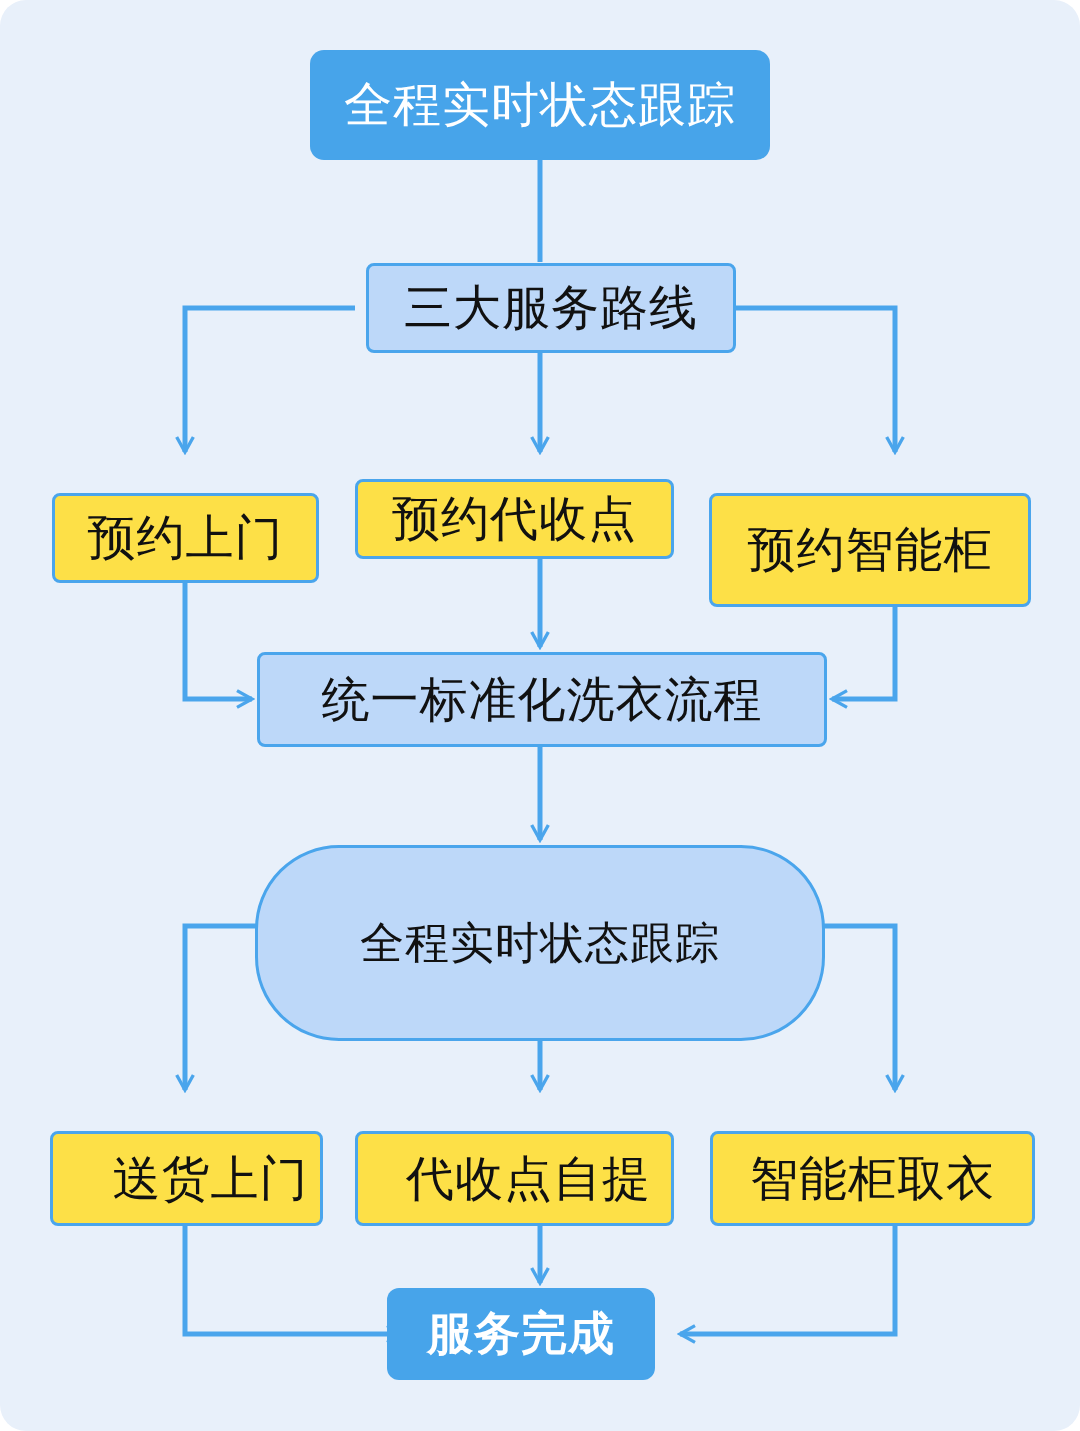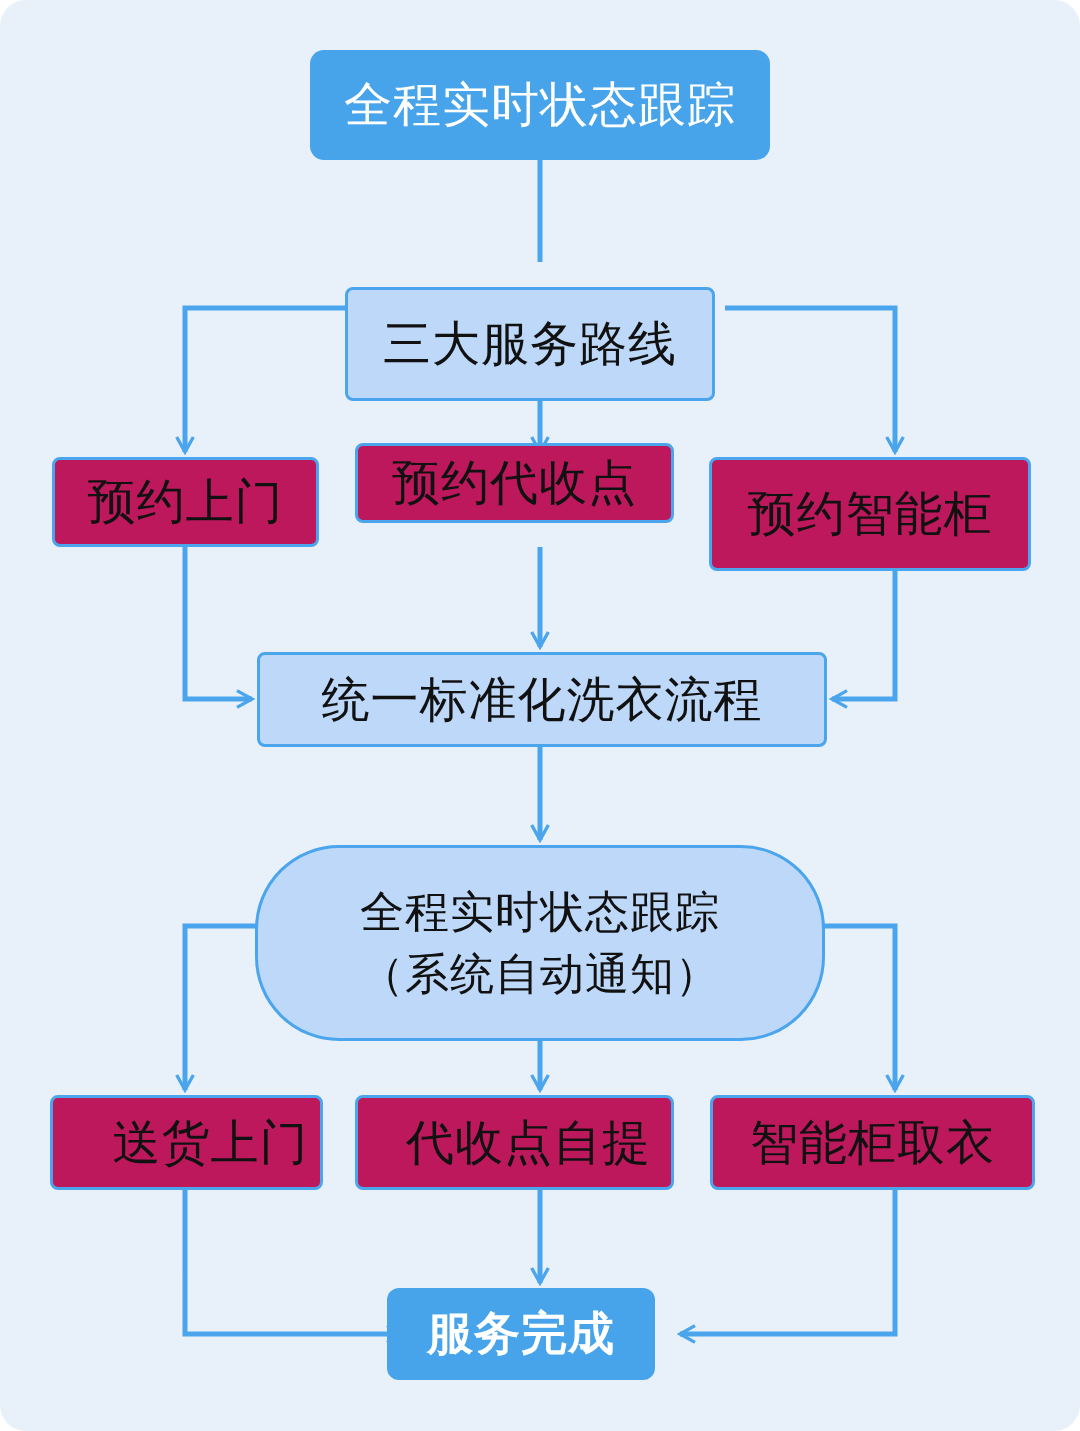--- a/index.html
+++ b/index.html
@@ -27,24 +27,24 @@
     box-sizing:border-box;
     display:flex;align-items:center;justify-content:center;
     text-align:center;
     color:var(--text-dark);
     font-size:48px;font-weight:500;
     letter-spacing:1px;
     white-space:nowrap;
   }
   .node.solid{background:var(--accent);color:var(--text-light);border:none;}
   .node.light{background:var(--light-fill);border:3px solid var(--line);border-radius:8px;}
-  .node.white{background:#be185d;border:3px solid var(--line);border-radius:8px;}
+  .node.white{background:#fde047;border:3px solid var(--line);border-radius:8px;margin-top:36px;}
   .node.pill{border-radius:84px;flex-direction:column;line-height:1.4;white-space:normal;}
   #node-order{left:310px;top:50px;width:460px;height:110px;border-radius:14px;}
-  #node-routes{left:345px;top:263px;width:370px;height:114px;margin-top:24px;}
+  #node-routes{left:366px;top:263px;width:370px;height:90px;}
   #node-pickup-home{left:52px;top:457px;width:267px;height:90px;}
   #node-pickup-point{left:355px;top:443px;width:319px;height:80px;font-family:Liberation Serif, serif;}
   #node-pickup-locker{left:709px;top:457px;width:322px;height:114px;}
   #node-process{left:257px;top:652px;width:570px;height:95px;}
   #node-tracking{left:255px;top:845px;width:570px;height:196px;font-size:44px;}
   #node-delivery-home{left:50px;top:1095px;width:273px;height:95px;padding-left:48px;}
   #node-delivery-point{left:355px;top:1095px;width:319px;height:95px;padding-left:28px;}
   #node-delivery-locker{left:710px;top:1095px;width:325px;height:95px;}
   #node-done{left:387px;top:1288px;width:268px;height:92px;border-radius:12px;font-size:46px;font-weight:700;}
 </style>
@@ -82,21 +82,20 @@
   <div class="node white" id="node-pickup-home">预约上门</div>
 
   <div class="node white" id="node-pickup-point">预约代收点</div>
 
   <div class="node white" id="node-pickup-locker">预约智能柜</div>
 
   <div class="node light" id="node-process">统一标准化洗衣流程</div>
 
   <div class="node light pill" id="node-tracking">
     <span>全程实时状态跟踪</span>
-    <span>（系统自动通知）</span>
   </div>
 
   <div class="node white" id="node-delivery-home">送货上门</div>
 
   <div class="node white" id="node-delivery-point">代收点自提</div>
 
   <div class="node white" id="node-delivery-locker">智能柜取衣</div>
 
   <div class="node solid" id="node-done">服务完成</div>
 

